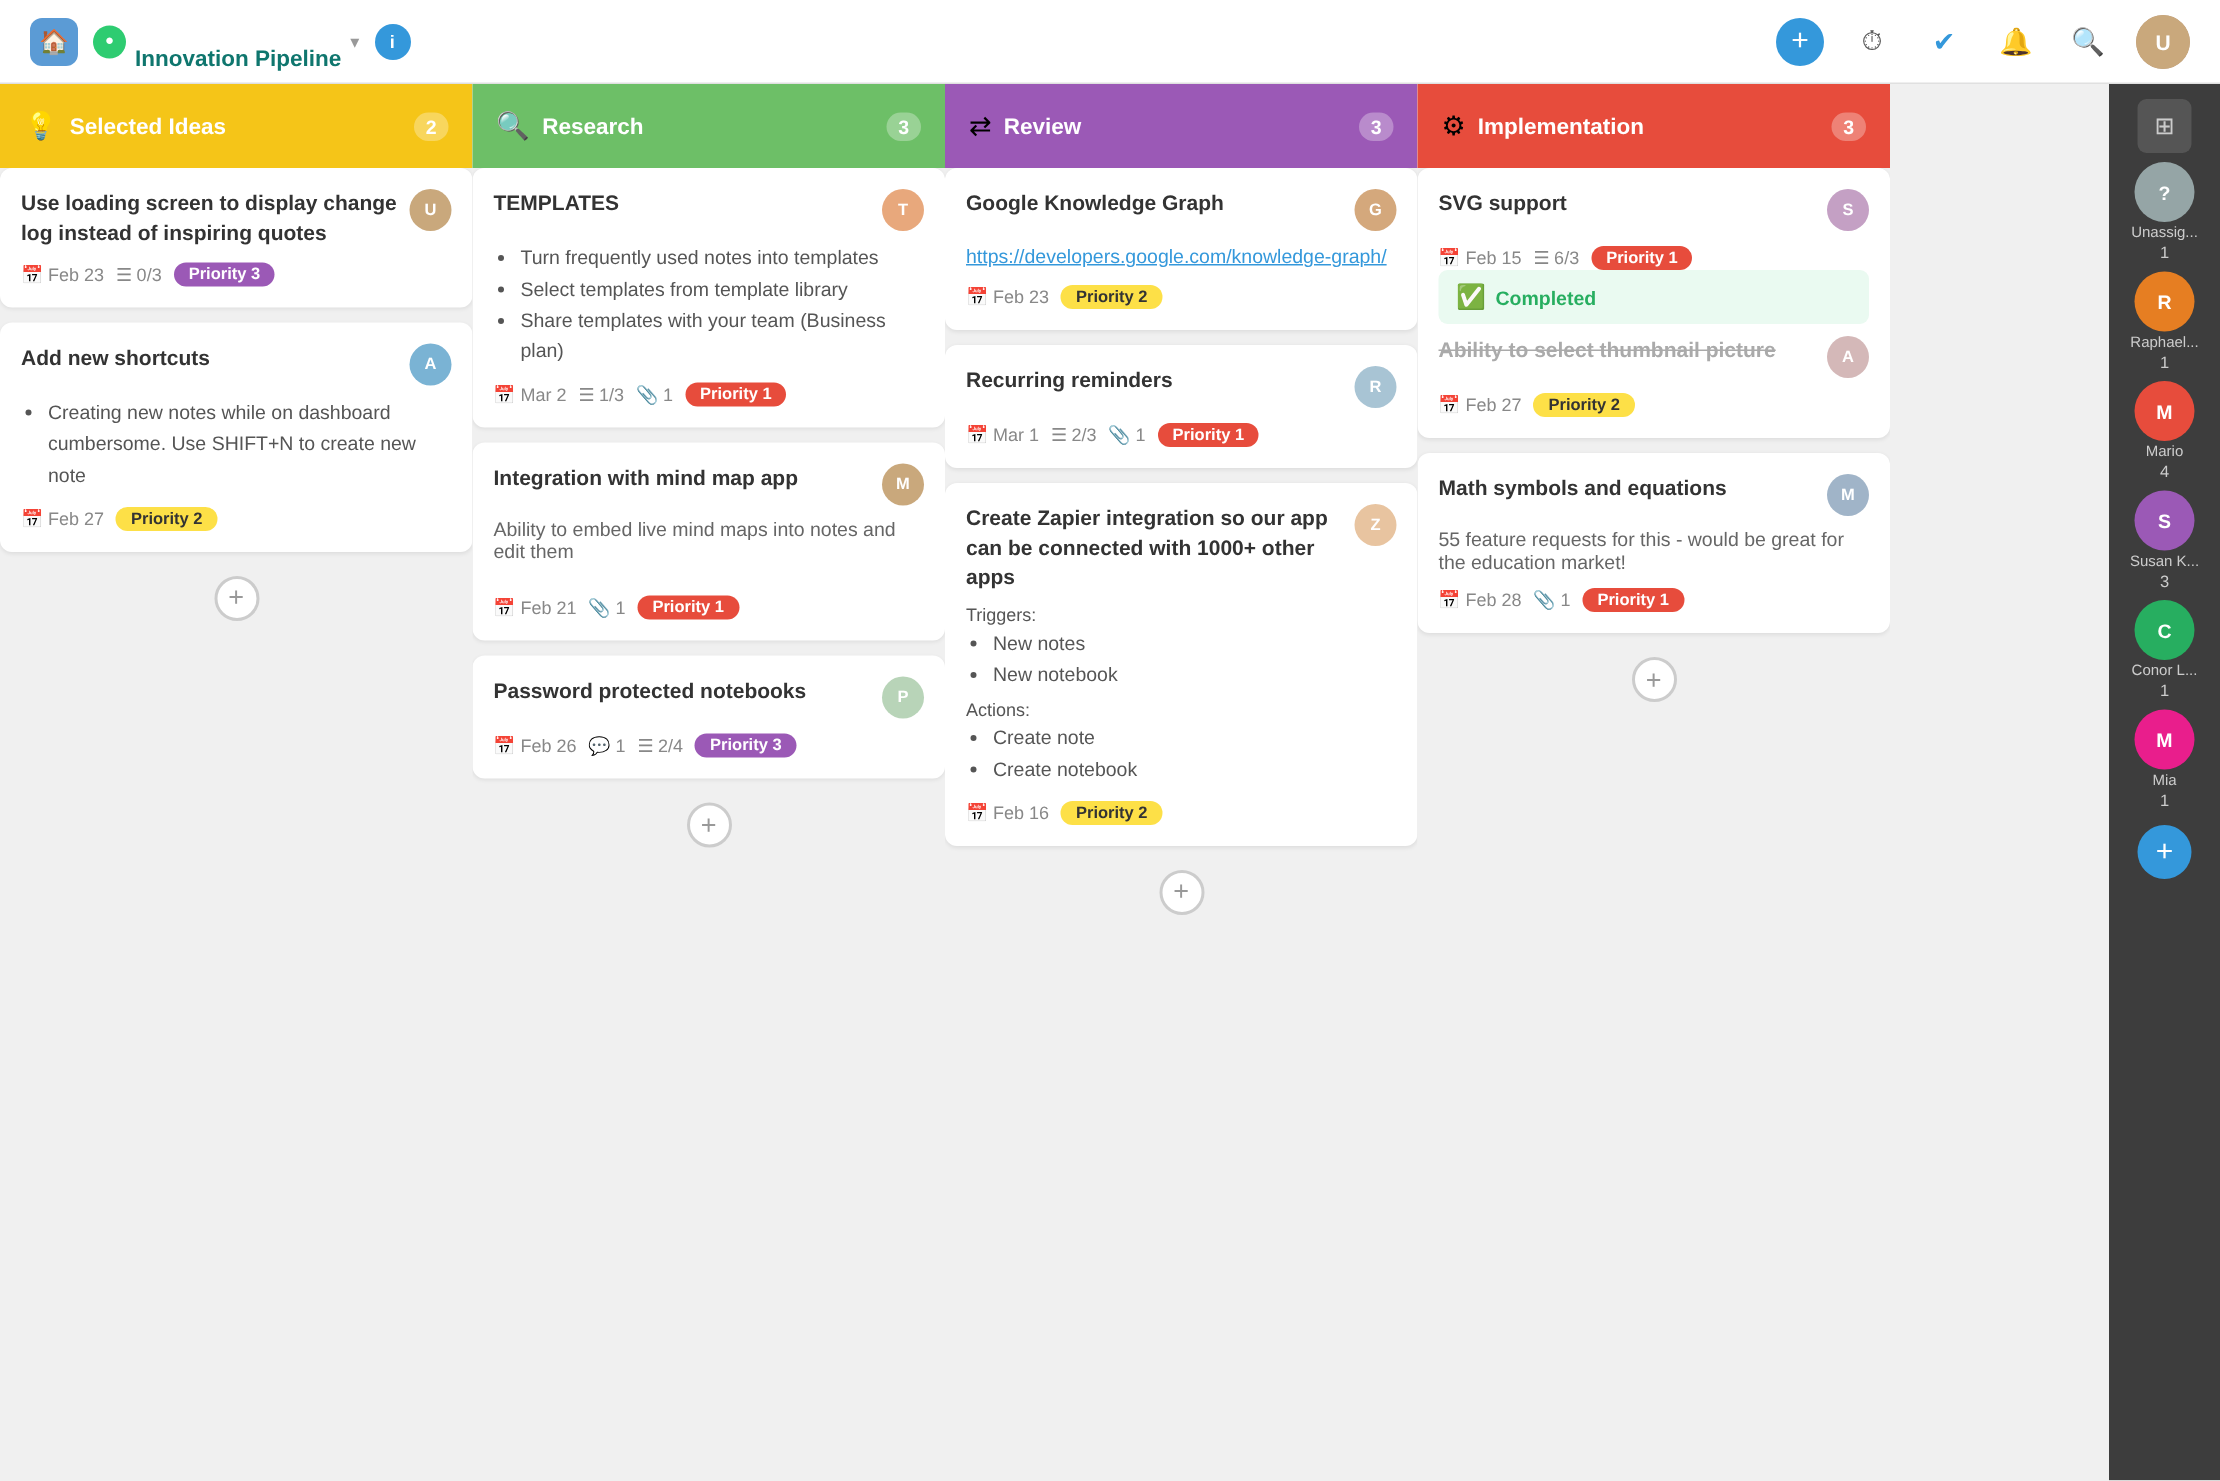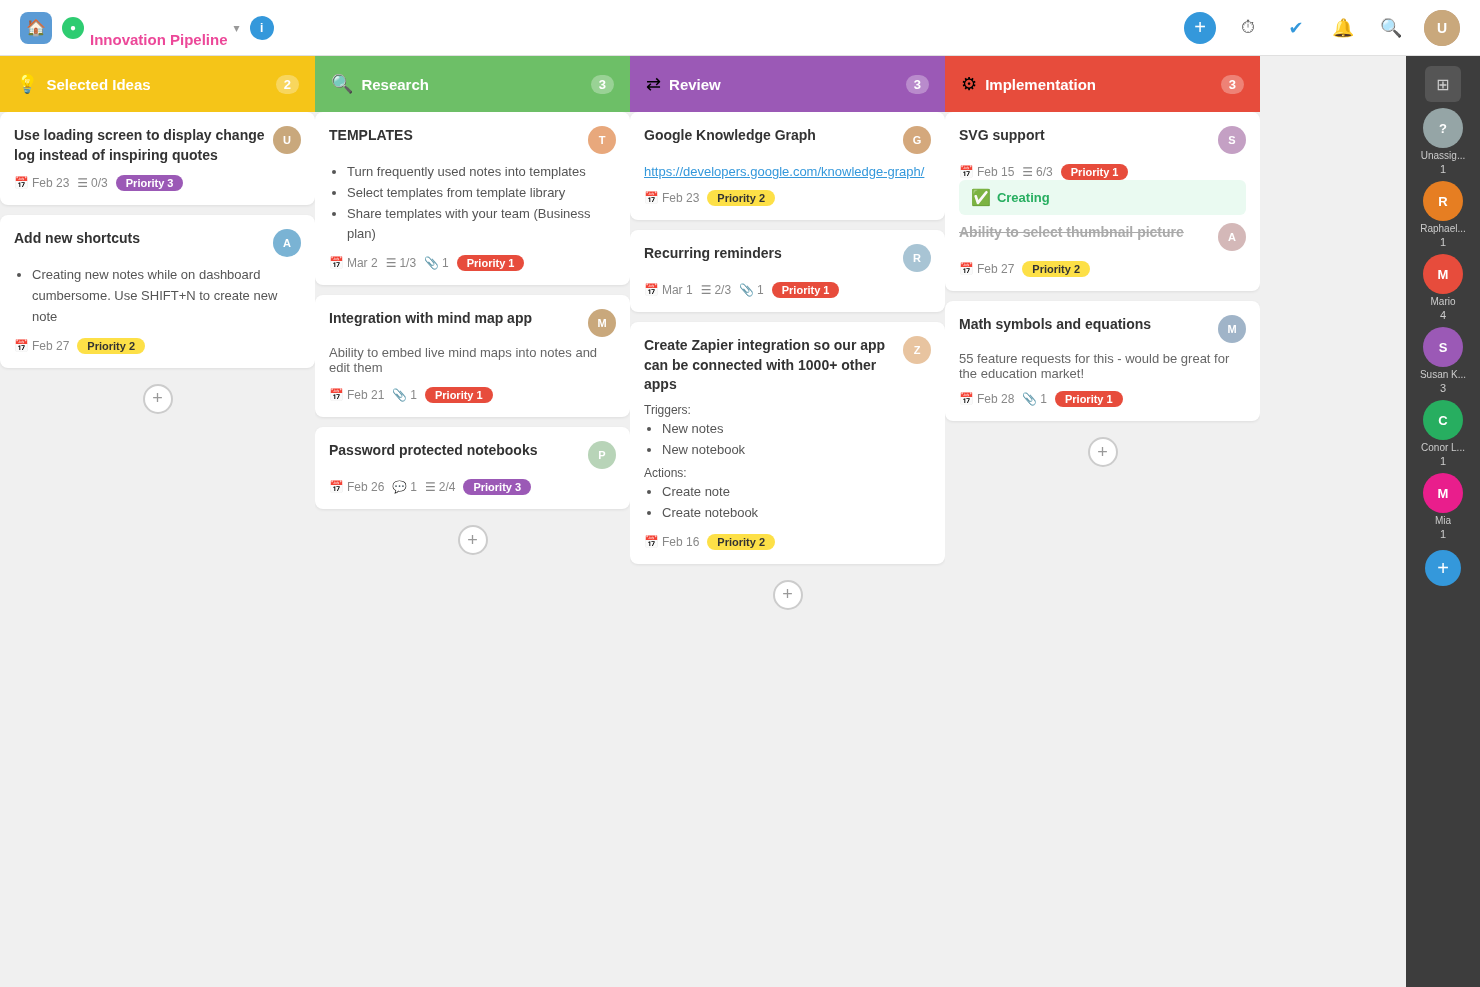--- a/index.html
+++ b/index.html
@@ -8,21 +8,21 @@
     
     .topnav {
       display: flex; align-items: center; background: #fff;
       padding: 0 20px; height: 56px; border-bottom: 1px solid #e0e0e0;
       flex-shrink: 0;
     }
     .topnav-left { display: flex; align-items: center; gap: 10px; flex: 1; }
     .home-icon { width: 32px; height: 32px; background: #5b9bd5; border-radius: 8px; display: flex; align-items: center; justify-content: center; color: white; font-size: 16px; }
     .project-selector { display: flex; align-items: center; gap: 6px; cursor: pointer; }
     .project-dot { width: 22px; height: 22px; background: #2ecc71; border-radius: 50%; display: flex; align-items: center; justify-content: center; color: white; font-size: 10px; }
-    .project-name { font-size: 15px; font-weight: 600; color: #ec4899; margin-top: 24px; }
+    .project-name { font-size: 15px; font-weight: 600; color: #0f766e; margin-top: 24px; }
     .chevron { color: #999; font-size: 12px; }
     .info-btn { width: 24px; height: 24px; background: #3498db; border-radius: 50%; display: flex; align-items: center; justify-content: center; color: white; font-size: 12px; font-weight: bold; cursor: pointer; }
     .topnav-right { display: flex; align-items: center; gap: 16px; }
     .nav-icon-btn { width: 32px; height: 32px; border-radius: 50%; display: flex; align-items: center; justify-content: center; cursor: pointer; color: #555; font-size: 18px; background: transparent; border: none; }
     .nav-add { background: #3498db; color: white; border-radius: 50%; }
     .avatar-top { width: 36px; height: 36px; border-radius: 50%; background: #c0a080; overflow: hidden; }
     .avatar-circle { width: 100%; height: 100%; border-radius: 50%; display: flex; align-items: center; justify-content: center; font-size: 14px; font-weight: bold; color: white; }
 
     
     .board-container { display: flex; flex: 1; overflow: hidden; }
@@ -162,21 +162,21 @@
             <span class="meta-item">📎 <span>1</span></span>
             <span class="badge badge-p1">Priority 1</span>
           </div>
         </div>
 
         <div class="card">
           <div class="card-header">
             <span class="card-title">Integration with mind map app</span>
             <div class="card-avatar" style="background:#c9a87c;">M</div>
           </div>
-          <p style="font-size:13px;color:#666;margin-bottom:12px;">Ability to embed live mind maps into notes and edit them</p>
+          <p style="font-size:13px;color:#666;margin-bottom:22px;">Ability to embed live mind maps into notes and edit them</p>
           <div class="card-meta">
             <span class="meta-item">📅 <span>Feb 21</span></span>
             <span class="meta-item">📎 <span>1</span></span>
             <span class="badge badge-p1">Priority 1</span>
           </div>
         </div>
 
         <div class="card">
           <div class="card-header">
             <span class="card-title">Password protected notebooks</span>
@@ -263,21 +263,21 @@
             <span class="card-title">SVG support</span>
             <div class="card-avatar" style="background:#c4a0c4;">S</div>
           </div>
           <div class="card-meta">
             <span class="meta-item">📅 <span>Feb 15</span></span>
             <span class="meta-item">☰ <span>6/3</span></span>
             <span class="badge badge-p1">Priority 1</span>
           </div>
           <div class="completed-banner">
             <span style="font-size:16px;">✅</span>
-            <span>Creating</span>
+            <span>Completed</span>
           </div>
           <div class="card-header" style="margin-top:4px;">
             <span class="card-title strikethrough">Ability to select thumbnail picture</span>
             <div class="card-avatar" style="background:#d4b8b8;">A</div>
           </div>
           <div class="card-meta">
             <span class="meta-item">📅 <span>Feb 27</span></span>
             <span class="badge badge-p2">Priority 2</span>
           </div>
         </div>

